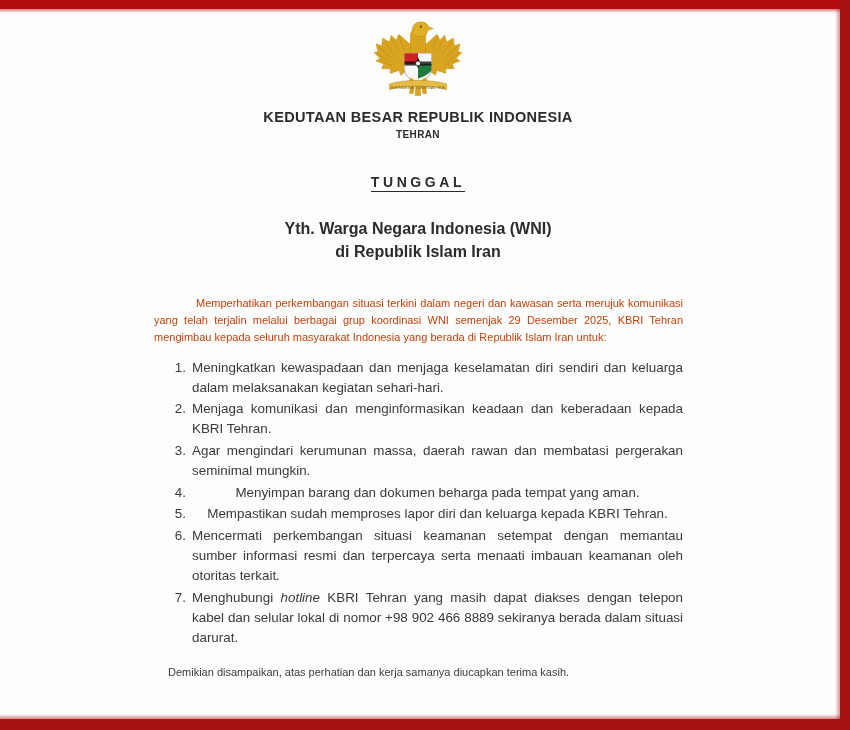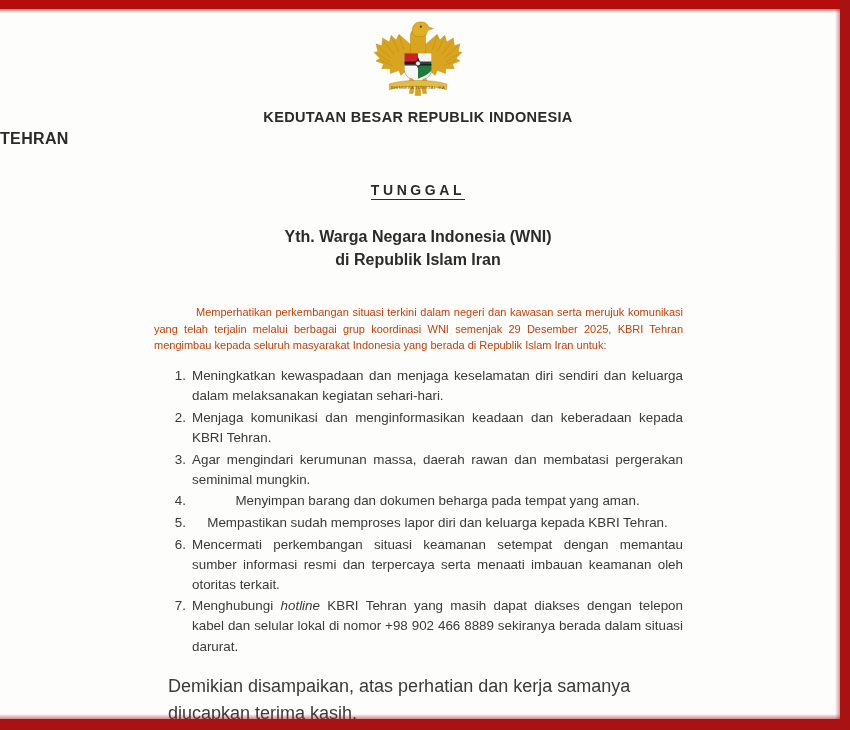--- a/index.html
+++ b/index.html
@@ -87,22 +87,22 @@
   .org-title {
     text-align: center;
     font-size: 14.5px;
     font-weight: bold;
     color: #2b2b2b;
     letter-spacing: 0.35px;
     line-height: 1.42;
     margin-top: 2px;
   }
   .org-sub {
-    text-align: left;
-    font-size: 16px;
+    text-align: center;
+    font-size: 10px;
     font-weight: bold;
     color: #2b2b2b;
     letter-spacing: 0.35px;
     line-height: 1.42;
   }
   .doc-type {
     text-align: center;
     font-size: 14px;
     font-weight: bold;
     color: #2b2b2b;
@@ -159,21 +159,21 @@
     position: absolute;
     left: -22px;
     width: 18px;
     text-align: right;
     color: #3a3a3a;
   }
   ol.items > li.tight { text-align: center; }
 
   .closing {
     margin-top: 16px;
-    font-size: 18px;
+    font-size: 11px;
     line-height: 1.5;
     color: #3a3a3a;
     padding-left: 14px;
   }
 
   .italic { font-style: italic; }
 </style>
 </head>
 <body>
 

